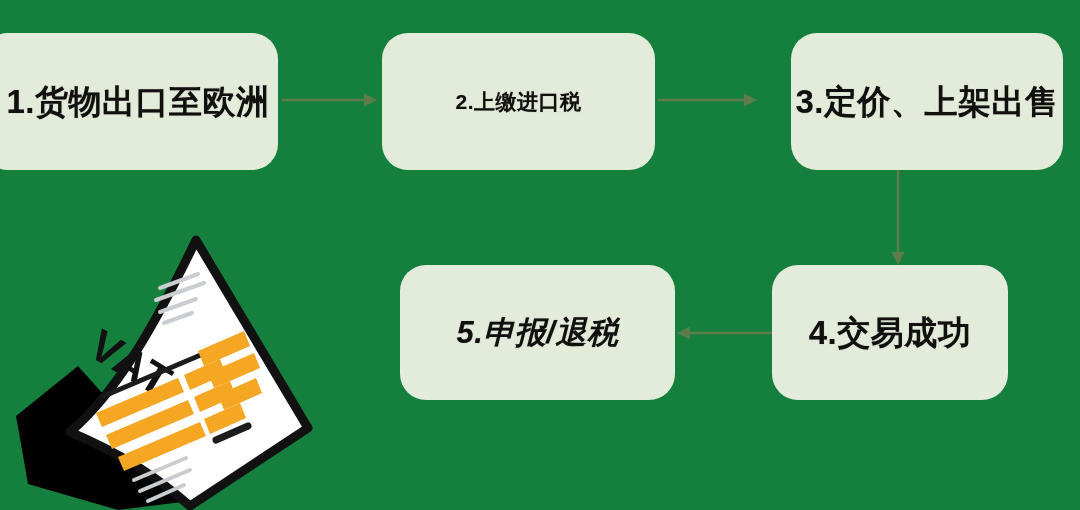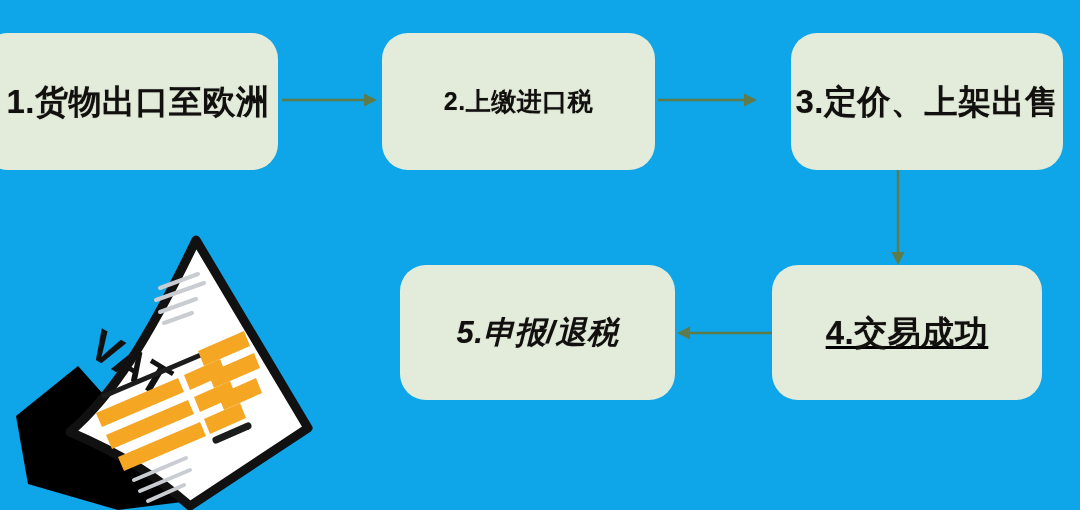--- a/index.html
+++ b/index.html
@@ -10,21 +10,21 @@
   body {
     width: 1080px;
     height: 510px;
     overflow: hidden;
     font-family: "Liberation Sans", "DejaVu Sans", sans-serif;
   }
   #canvas {
     position: relative;
     width: 1080px;
     height: 510px;
-    background: #0ea5e9;
+    background: #15803d;
   }
 
   
   .flow-box {
     position: absolute;
     background: #e3ecda;
     border-radius: 26px;
     display: flex;
     align-items: center;
     justify-content: center;
@@ -35,25 +35,25 @@
     color: #12100e;
     letter-spacing: 0.5px;
     white-space: nowrap;
     line-height: 1;
     text-shadow: 0 0 1px rgba(0,0,0,0.35);
   }
 
   #box-1 { left: -18px;  top: 33px;  width: 296px; height: 137px; }
   #box-2 { left: 382px;  top: 33px;  width: 273px; height: 137px; }
   #box-3 { left: 791px;  top: 33px;  width: 272px; height: 137px; }
-  #box-4 { left: 772px;  top: 265px; width: 270px; height: 135px; text-decoration: underline; }
+  #box-4 { left: 772px;  top: 265px; width: 236px; height: 135px; }
   #box-5 { left: 400px;  top: 265px; width: 275px; height: 135px; font-style: italic; }
 
   #box-1 .flow-box-label { font-size: 33px; padding-left: 16px; }
-  #box-2 .flow-box-label { font-size: 25px; }
+  #box-2 .flow-box-label { font-size: 21px; }
   #box-3 .flow-box-label { font-size: 33px; }
   #box-4 .flow-box-label { font-size: 33px; }
   #box-5 .flow-box-label { font-size: 31px; }
 
   
   .connector {
     position: absolute;
   }
   #arrow-1-2 { left: 280px; top: 82px;  width: 100px; height: 36px; }
   #arrow-2-3 { left: 656px; top: 82px;  width: 104px; height: 36px; }

